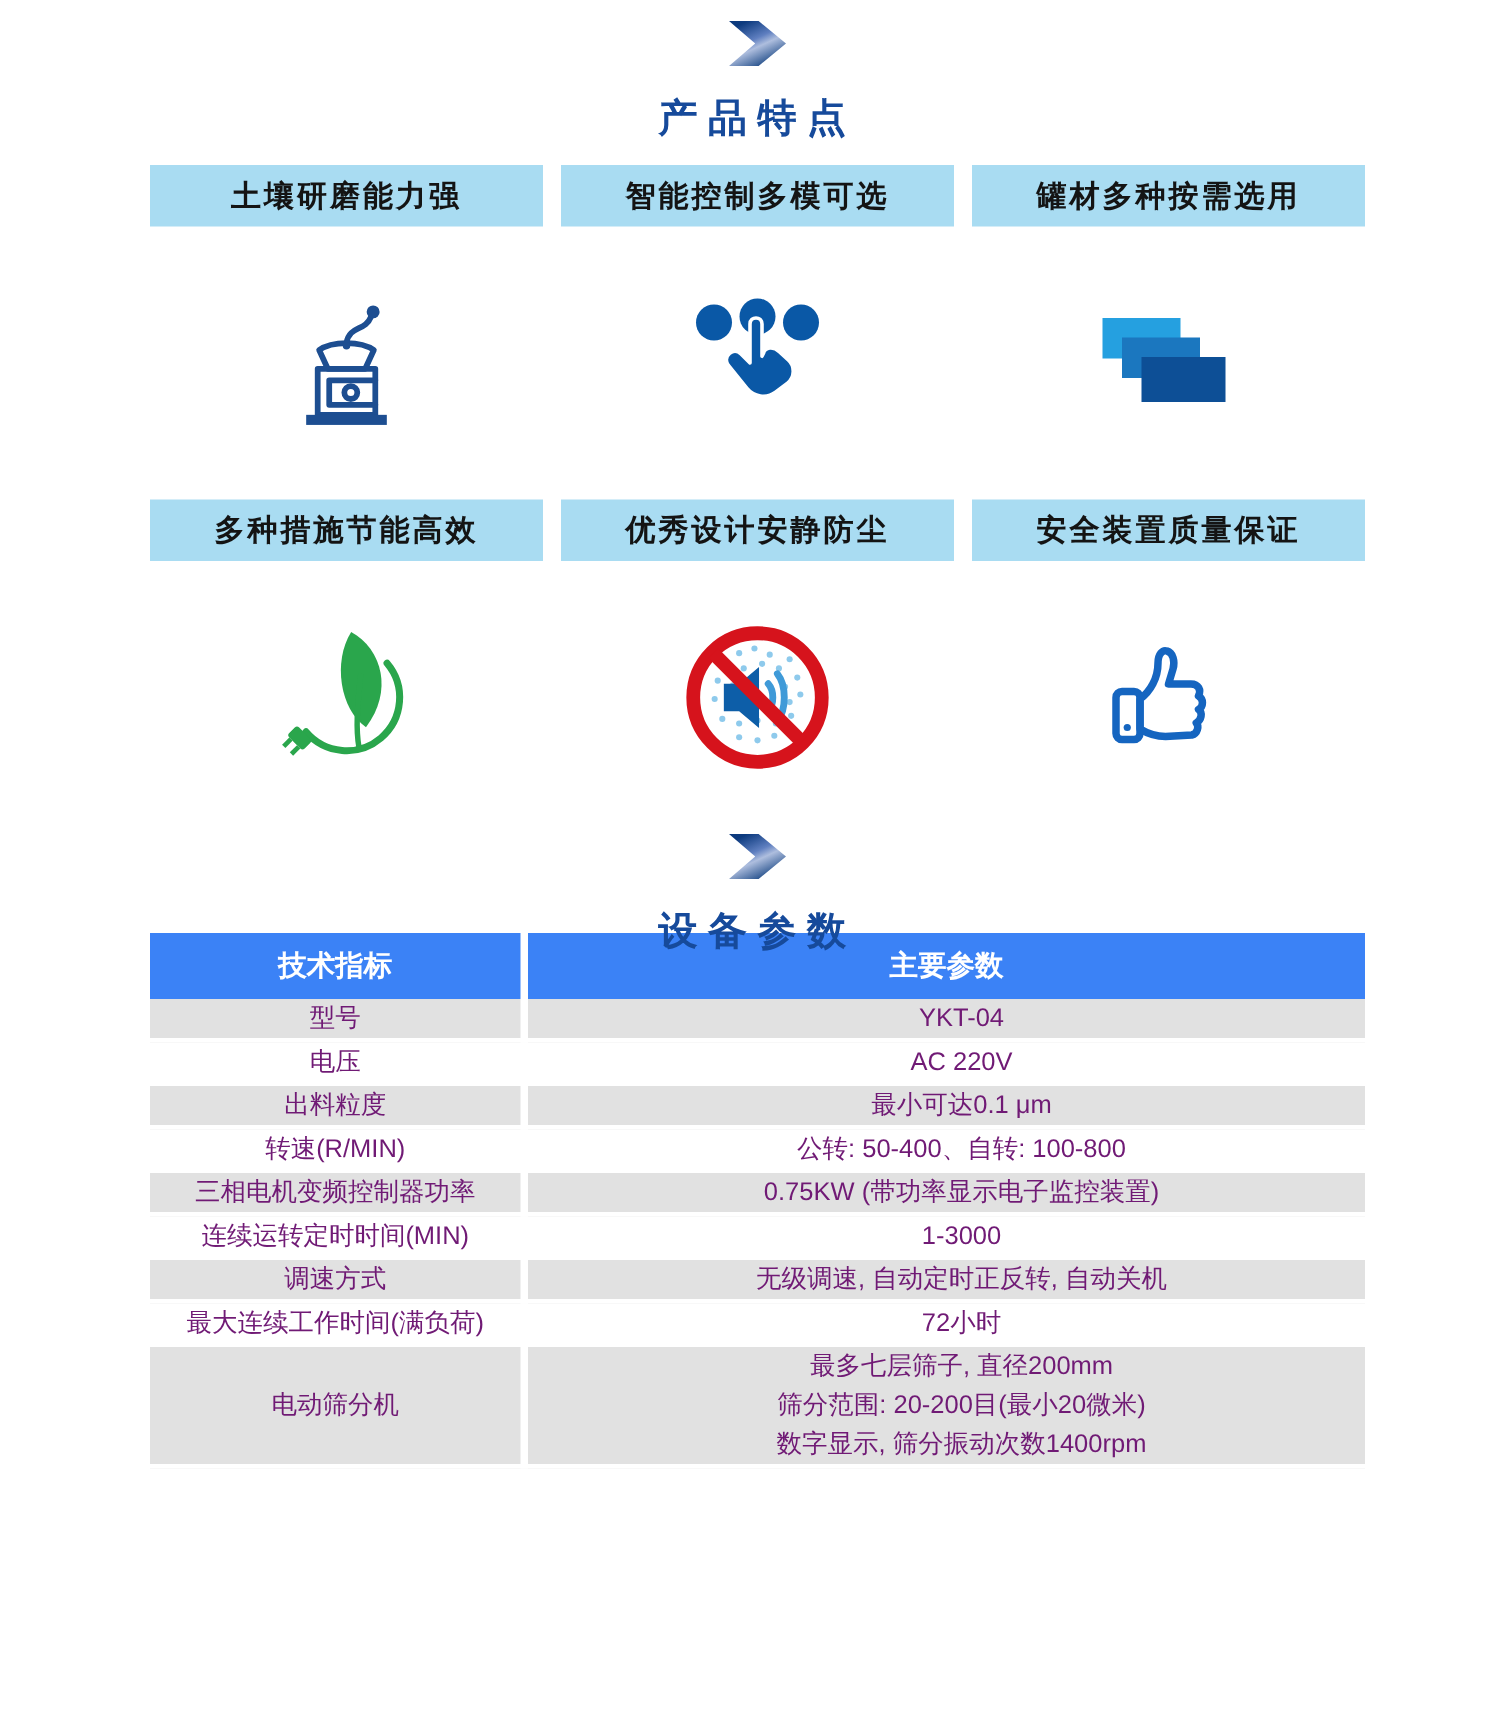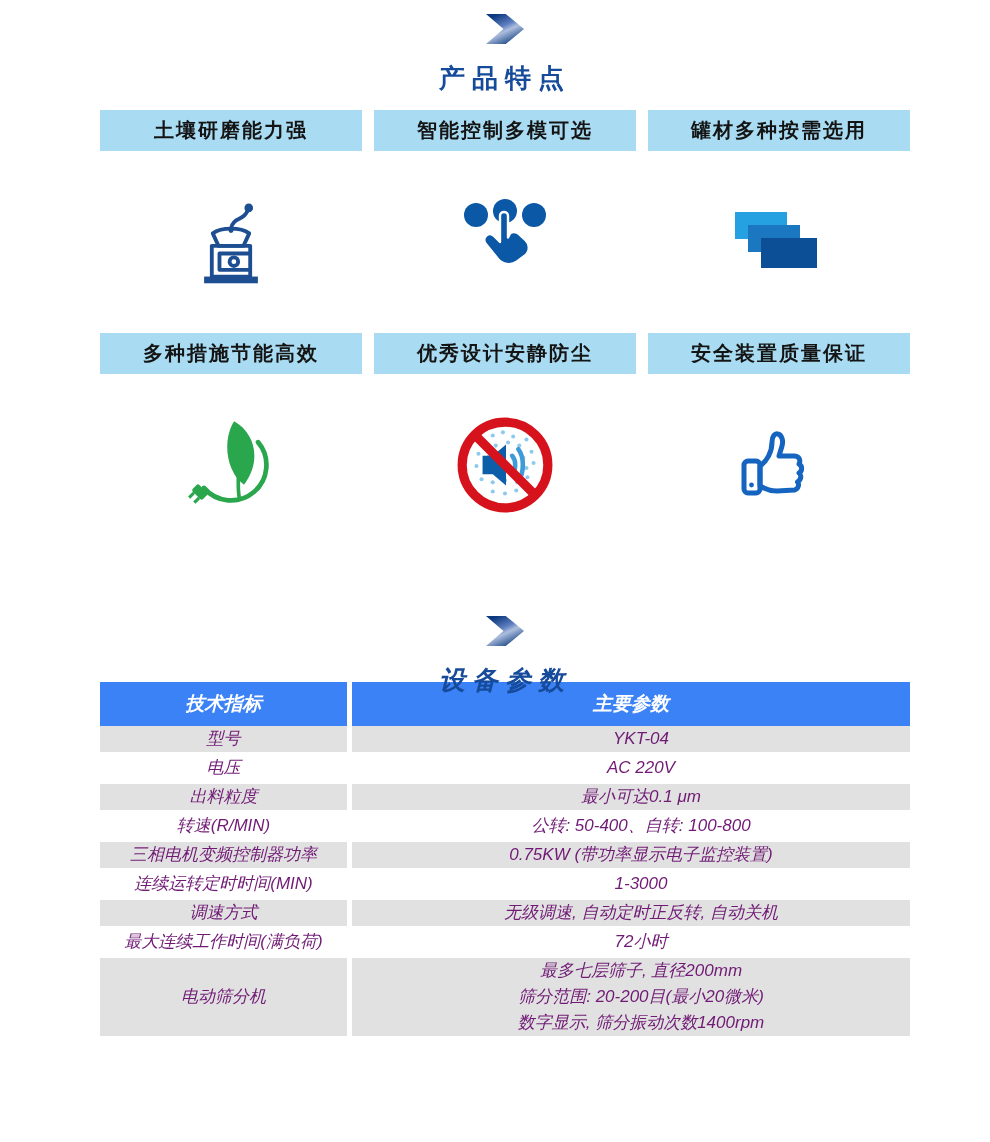--- a/index.html
+++ b/index.html
@@ -23,21 +23,21 @@
   
   table.params{width:100%;border-collapse:separate;border-spacing:0;margin-top:32px;table-layout:fixed;}
   table.params th{background:#3b82f6;color:#fff;font-size:19px;font-weight:bold;height:44px;padding:0;}
   table.params th.c1{width:247px;border-right:5px solid #fff;}
   table.params td{padding:0;font-size:17px;color:#701a75;border-bottom:3px solid #fff;line-height:26px;vertical-align:middle;}
   table.params td.c1{text-align:center;border-right:5px solid #fff;}
   table.params td.c2{text-align:center;padding-left:20px;}
   table.params tbody tr:nth-child(odd) td{background:#e1e1e1;}
   table.params td.c2 div{line-height:26px;}
 
-  .params-block{margin-top:60px;font-style:italic;}
+  .params-block{}
 </style>
 </head>
 <body>
 
 <div class="page">
 
   <section>
     <div class="sec-title">
       <span class="chevron"></span>
       <h2>产品特点</h2>

